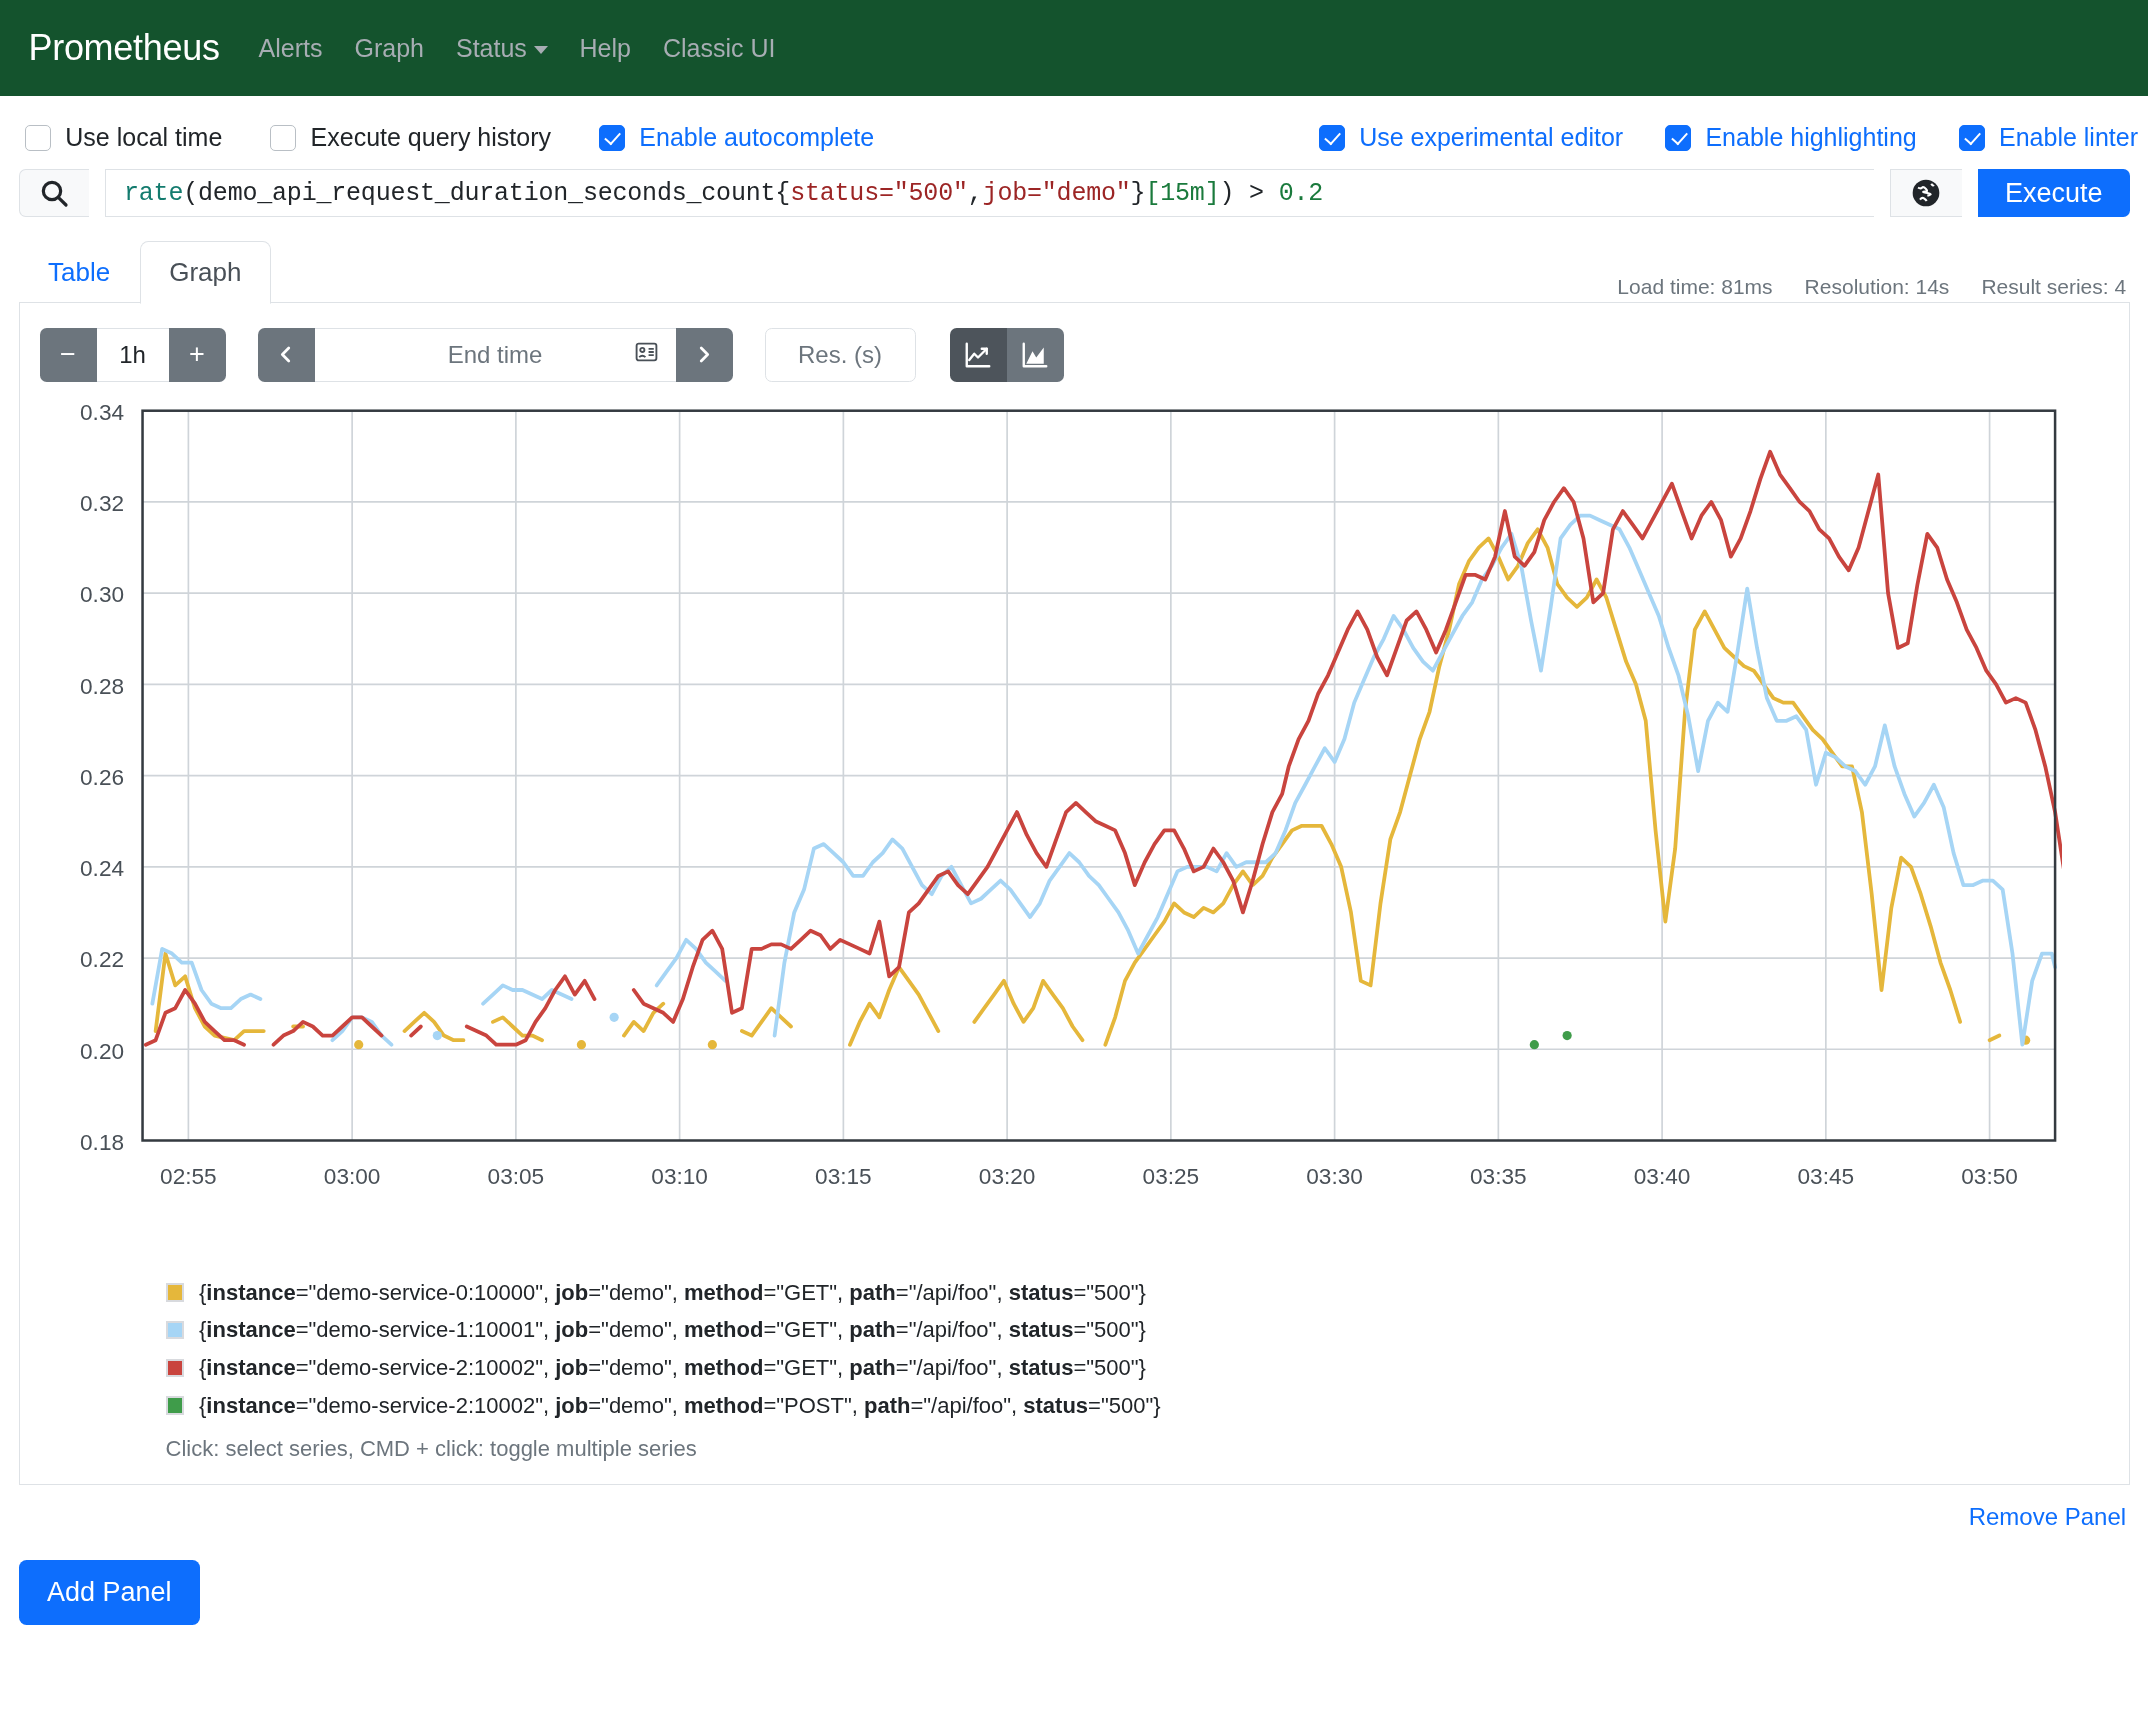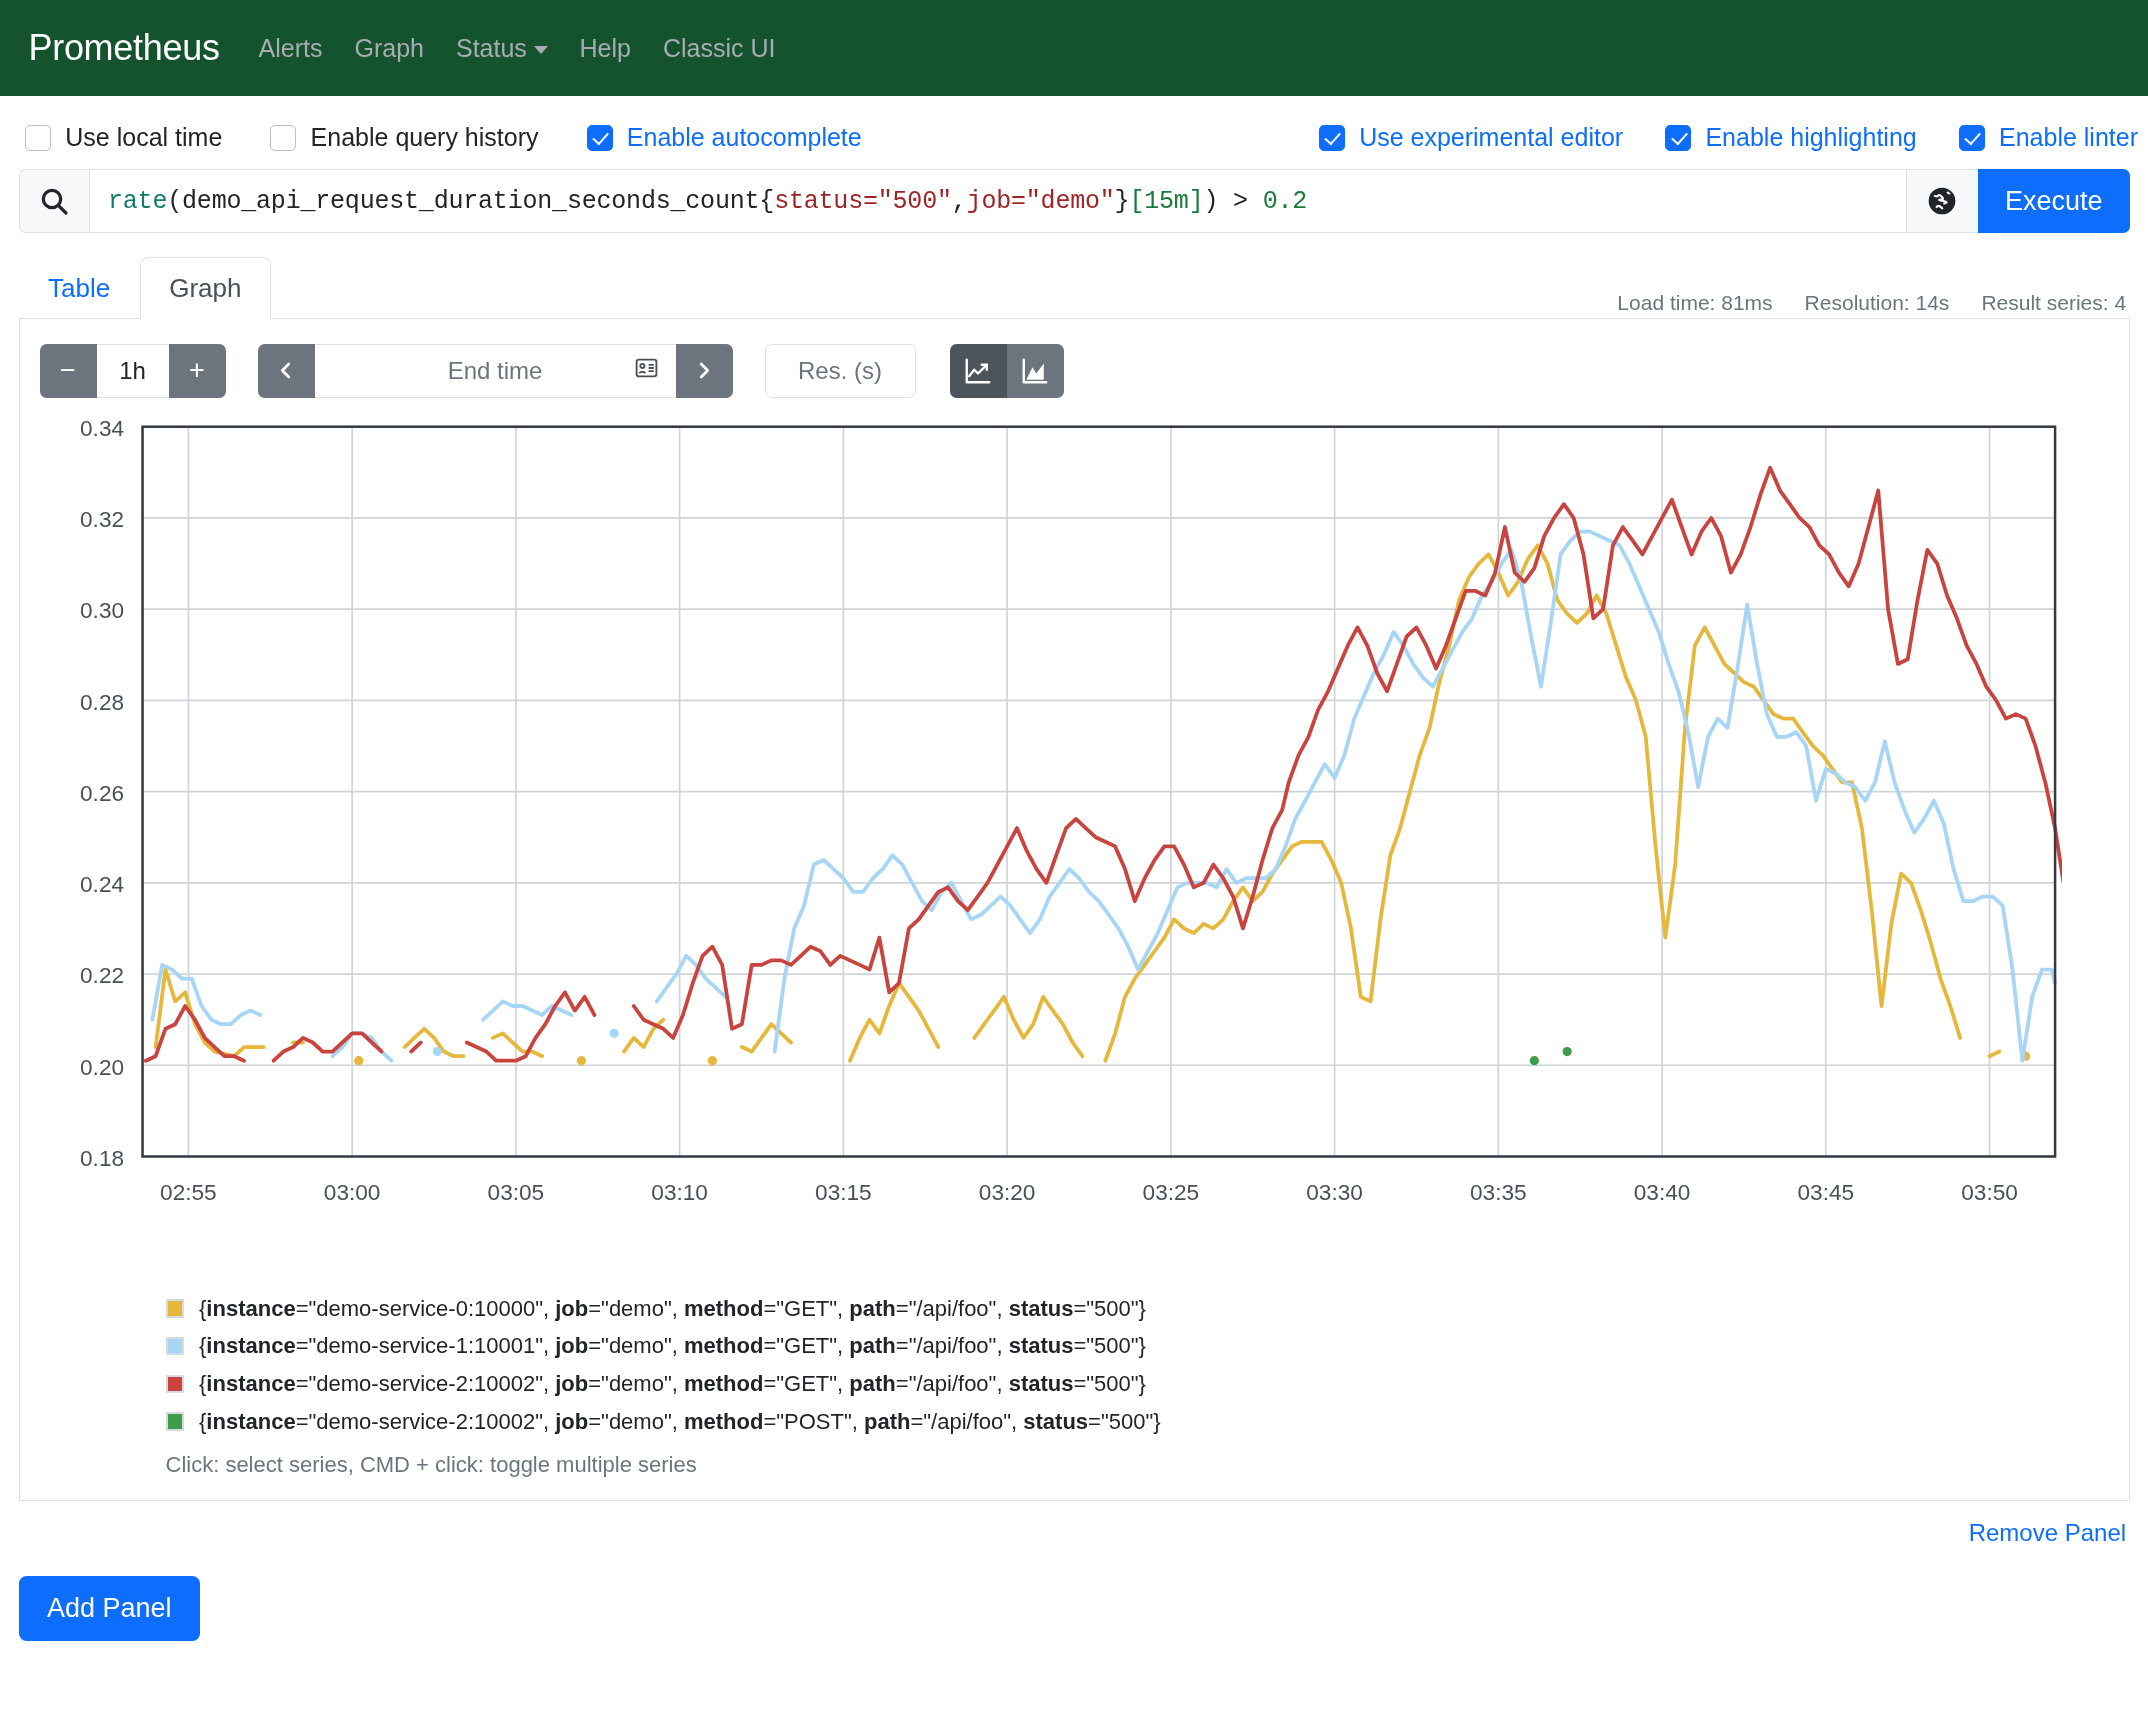--- a/index.html
+++ b/index.html
@@ -52,21 +52,21 @@
     width:6.7px; height:13.4px; border:solid #fff;
     border-width:0 2.9px 2.9px 0; transform:rotate(42deg);
   }
   .opt-label { font-size:25px; color:#212529; white-space:nowrap; }
   .opt-label.on { color:#0d6efd; }
   .right-opts { position:absolute; right:10px; display:flex; align-items:center; }
 
   
   .query-bar {
     display:flex; align-items:stretch;
-    margin:0 18.5px; height:64px;
+    margin:0 18.5px; height:48px;gap:16px;
   }
   .q-icon {
     width:70px; background:#f8f9fa;
     border:1.7px solid #dee2e6; border-right:none;
     border-radius:6.7px 0 0 6.7px;
     display:flex; align-items:center; justify-content:center;
   }
   .q-input {
     flex:1; border:1.7px solid #dee2e6; border-right:none;
     background:#fff; display:flex; align-items:center;
@@ -212,21 +212,21 @@
   </div>
 </div>
 
 <div class="options-row">
   <label class="opt">
     <span class="cbox"></span>
     <span class="opt-label">Use local time</span>
   </label>
   <label class="opt">
     <span class="cbox"></span>
-    <span class="opt-label">Enable query history</span>
+    <span class="opt-label">Execute query history</span>
   </label>
   <label class="opt">
     <span class="cbox checked"></span>
     <span class="opt-label on">Enable autocomplete</span>
   </label>
 
   <div class="right-opts">
     <label class="opt grp2">
       <span class="cbox checked"></span>
       <span class="opt-label on">Use experimental editor</span>

